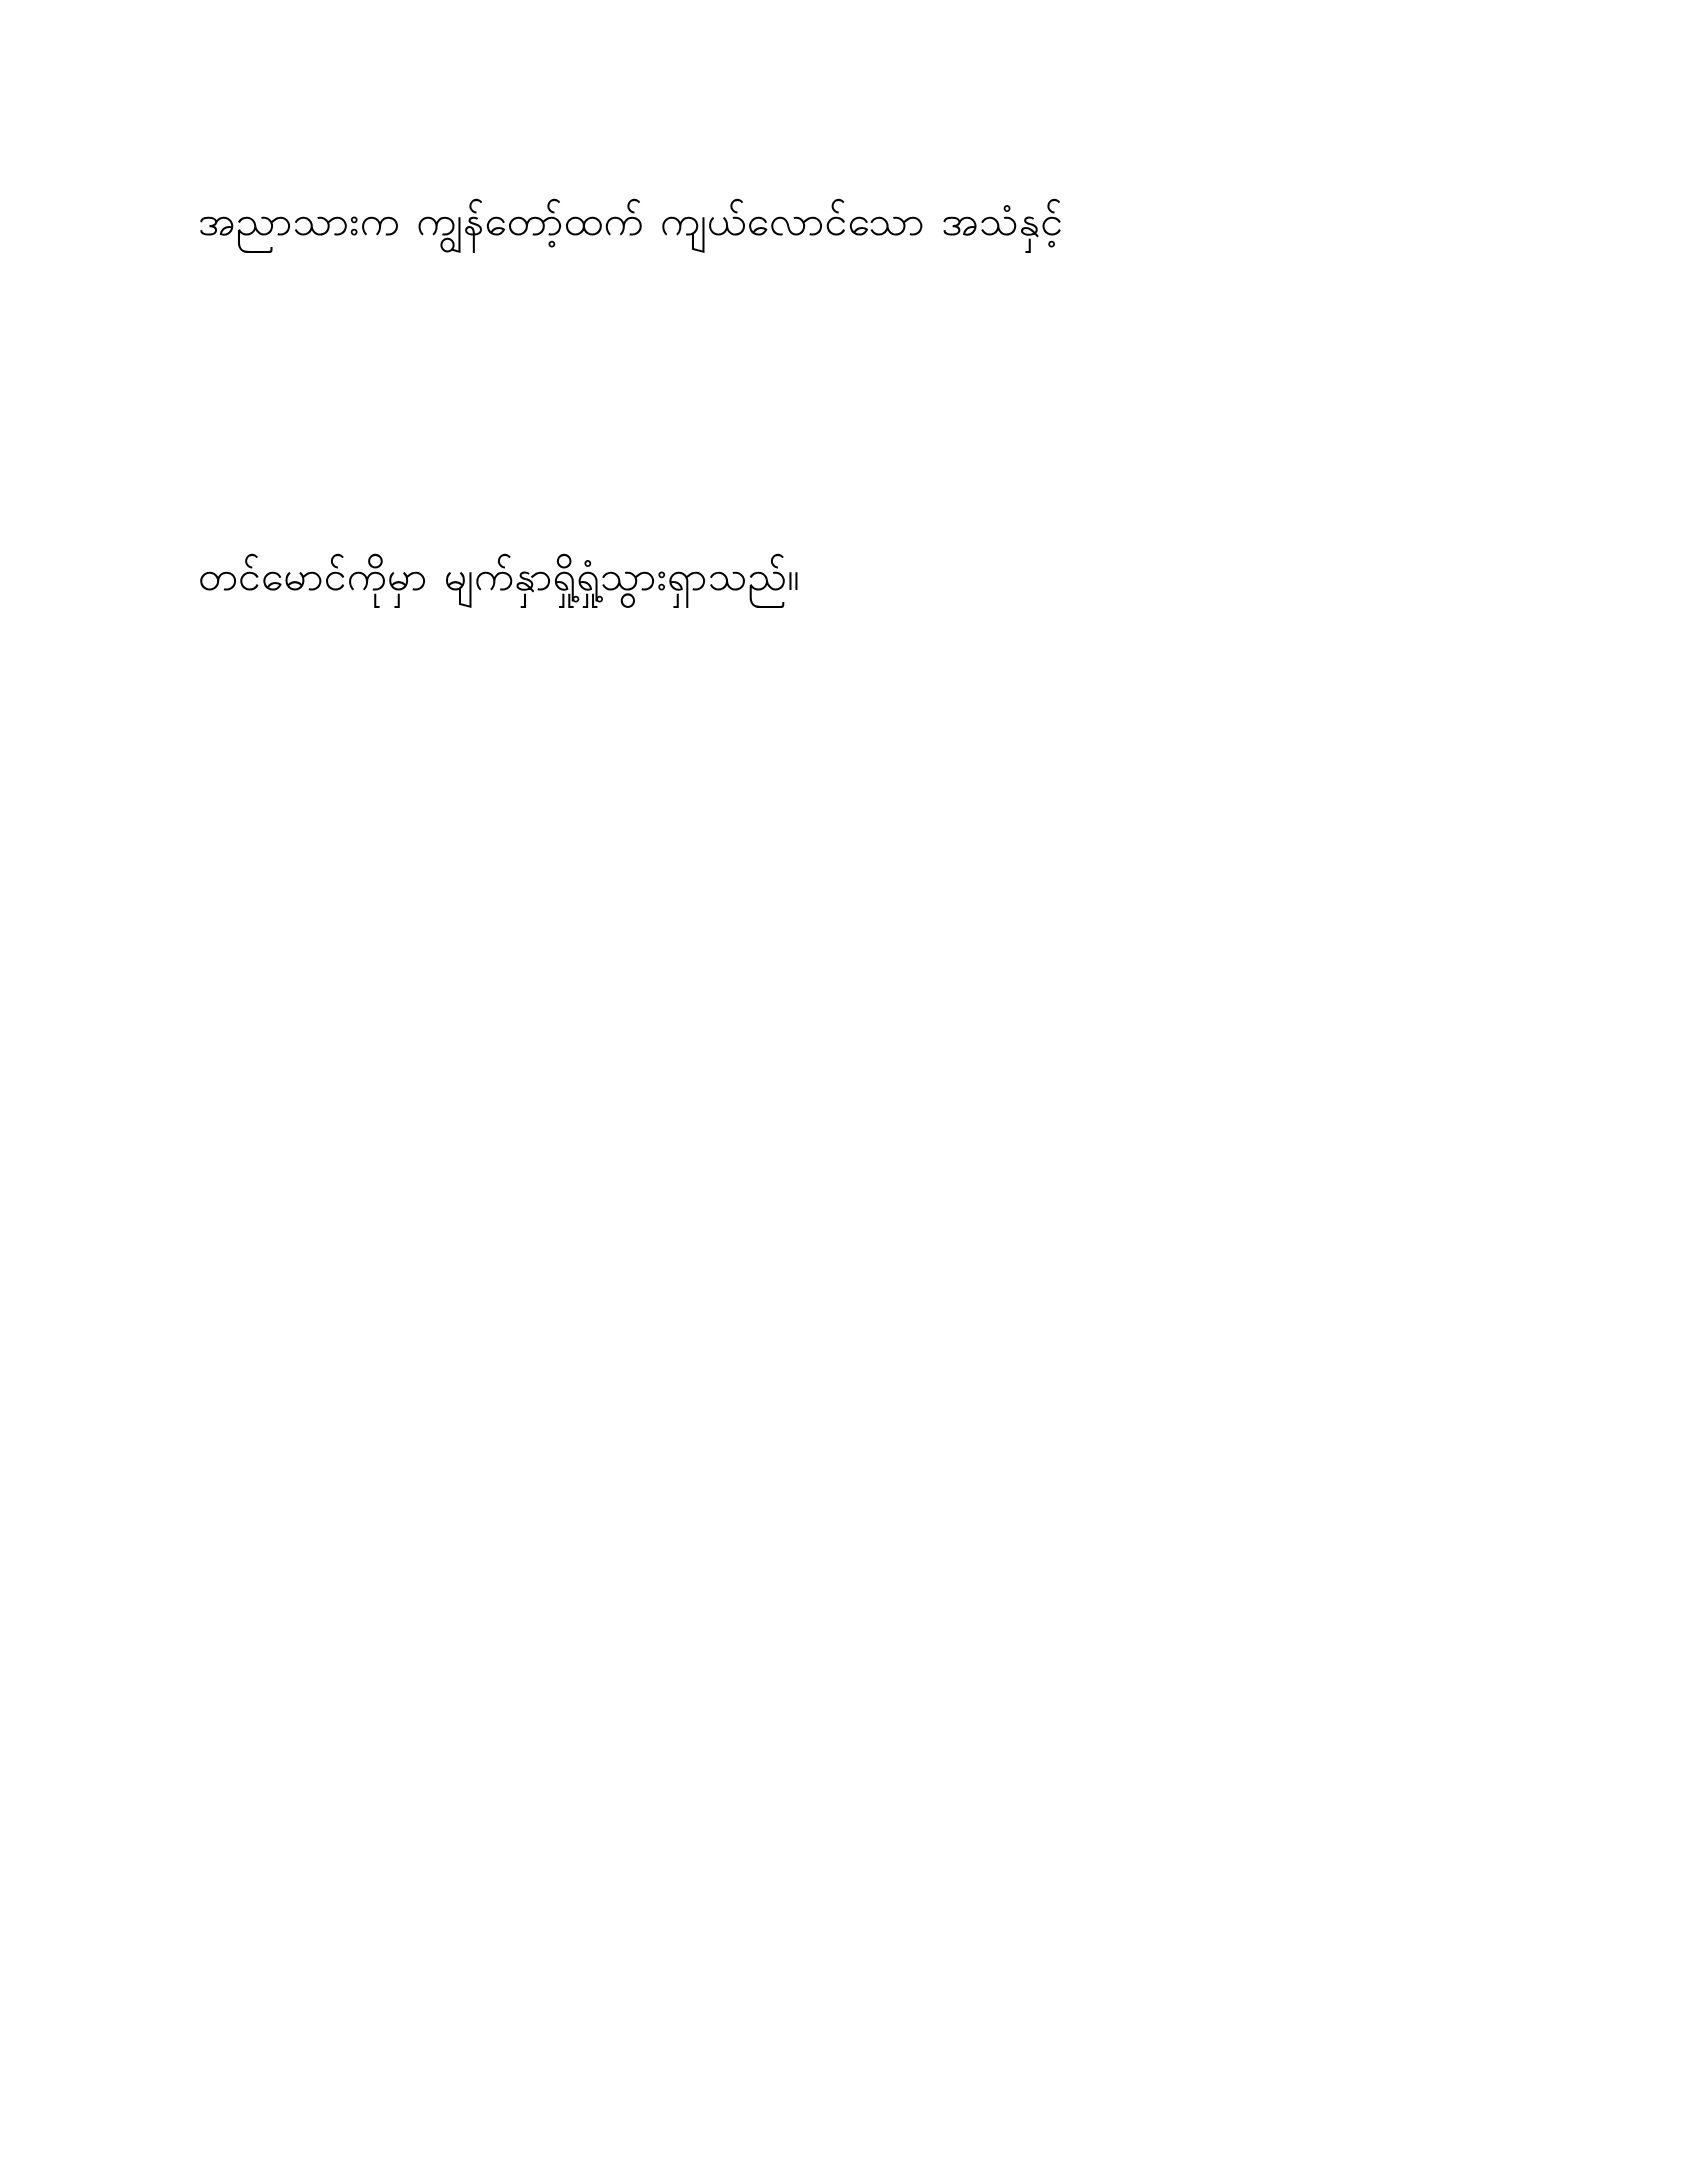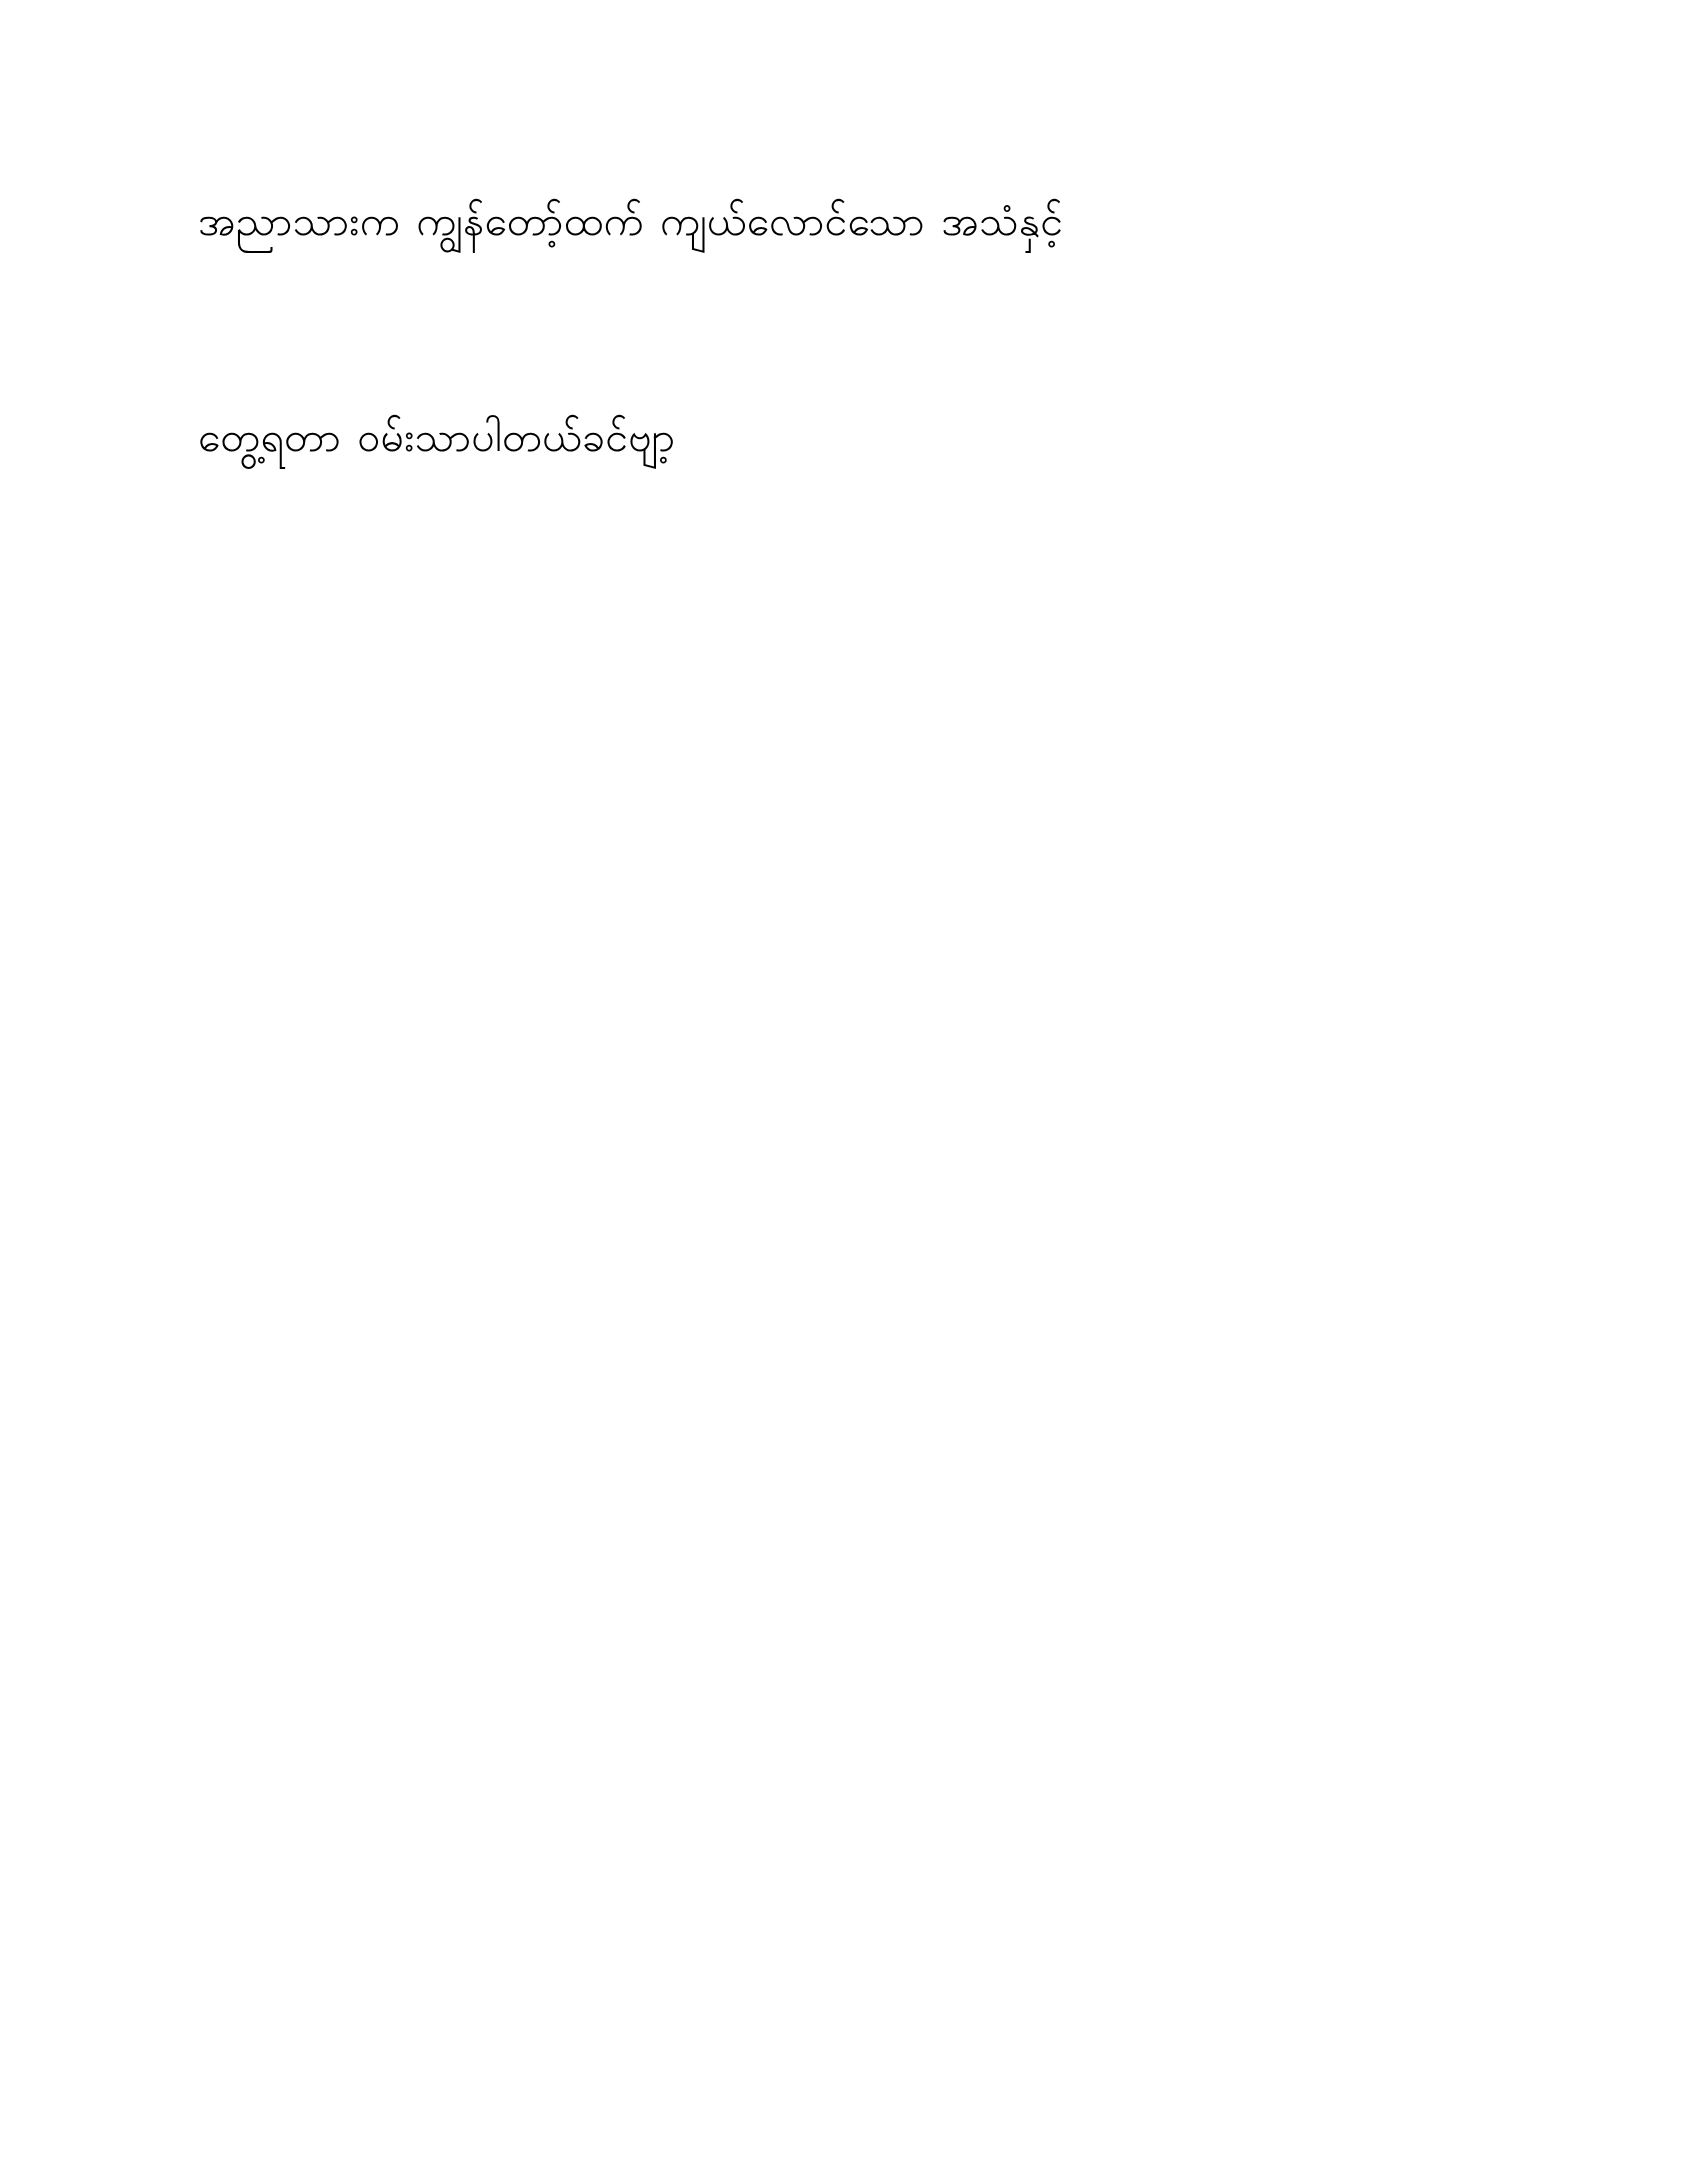--- a/index.html
+++ b/index.html
@@ -50,24 +50,24 @@
 </style>
 </head>
 <body>
 
 <div class="page">
 
   <p class="para block">အညာသားက ကျွန်တော့်ထက် ကျယ်လောင်သော အသံနှင့်</p>
 
   <div class="gap-lg"></div>
 
-  <p class="para block">တွေ့ရတာ ဝမ်းသာပါတယ်ခင်ဗျာ့</p>
 
   <div class="gap-md"></div>
 
+  <p class="para block">တင်မောင်ကိုမှာ မျက်နှာရှို့ရှုံ့သွားရှာသည်။</p>
 
   <div class="gap-sm"></div>
 
 
   <div class="gap-sm"></div>
 
 
   <div class="gap-xl"></div>
 
 

